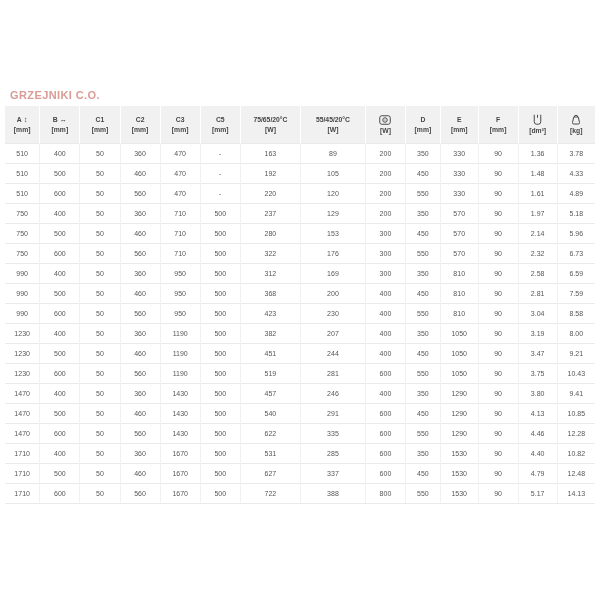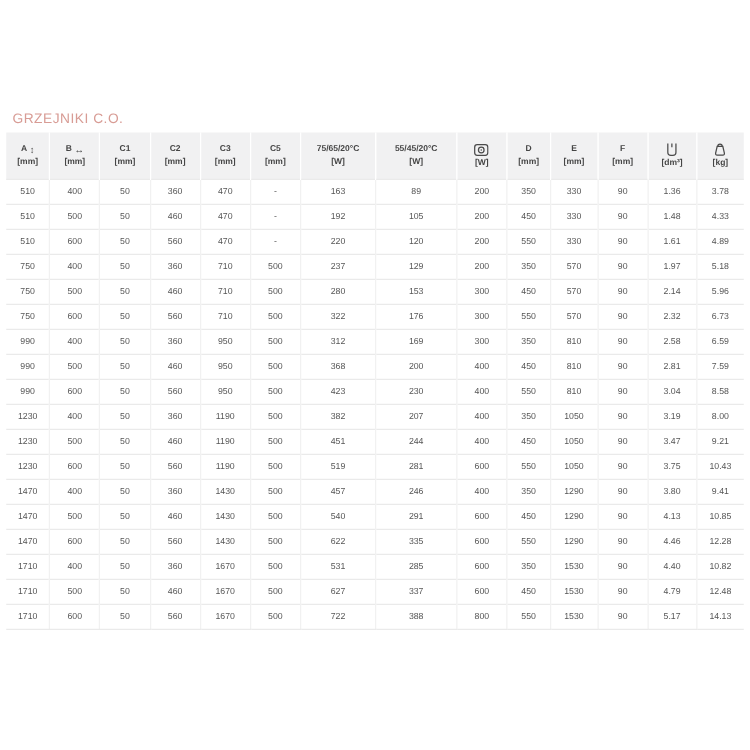--- a/index.html
+++ b/index.html
@@ -9,21 +9,21 @@
     font-family:"Liberation Sans", sans-serif;
     position:relative;
     overflow:hidden;
   }
   .page-title {
     position:absolute;
     left:10px; top:89px;
     font-size:11px;
     letter-spacing:0.4px;
     color:#d89c95;
-    font-weight:400;
+    font-weight:700;
   }
   table.spec {
     position:absolute;
     left:5px; top:106px;
     width:590px;
     border-collapse:collapse;
     table-layout:fixed;
   }
   thead th {
     background:#f1f1f2;

